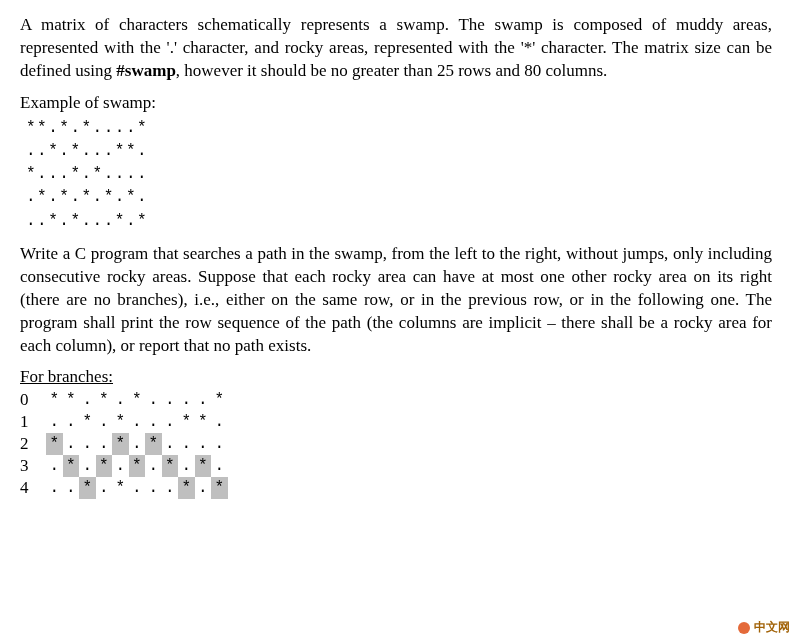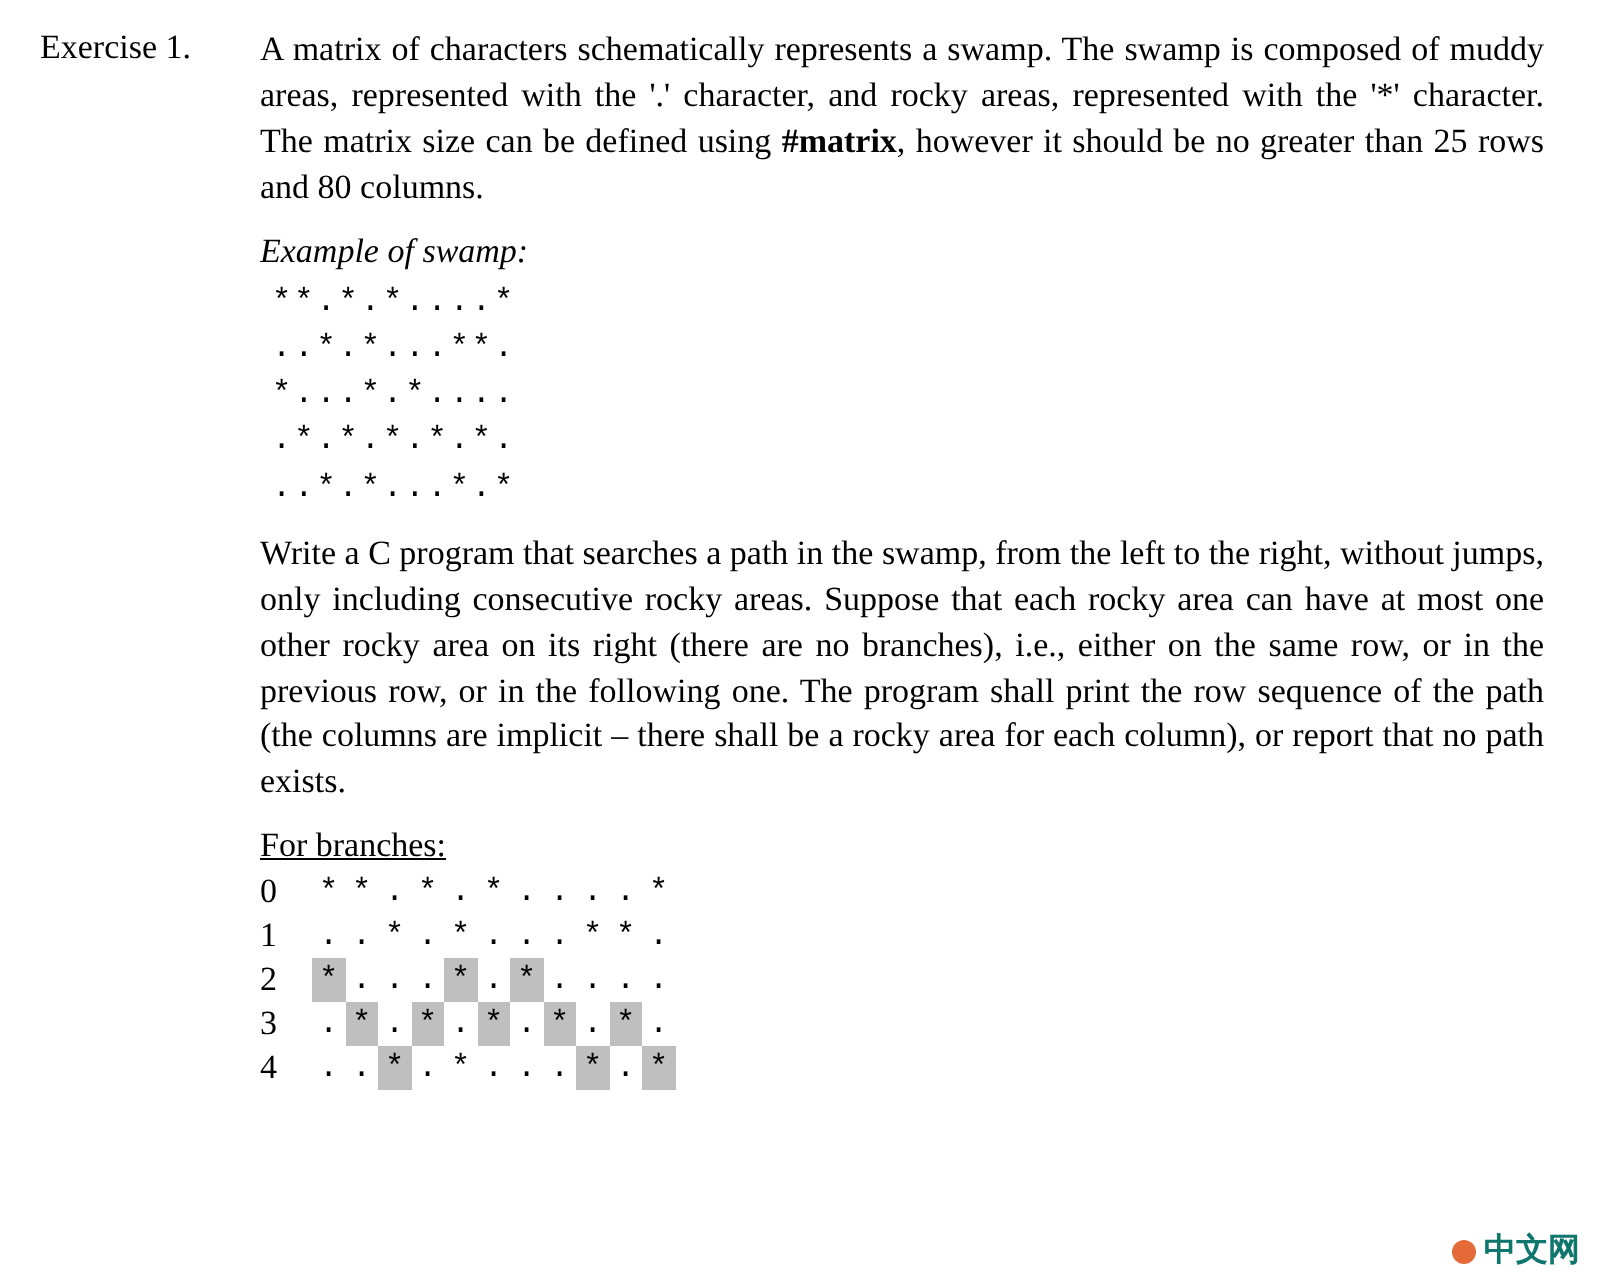--- a/index.html
+++ b/index.html
@@ -26,21 +26,20 @@
   .body-col {
     flex: 1 1 auto;
   }
   .para {
     text-align: justify;
     line-height: 1.35;
     margin: 0 0 10px 0;
   }
   .section-head {
     margin: 6px 0 4px 0;
-    font-style: italic;
   }
   .code-block {
     font-family: "Courier New", Courier, monospace;
     font-size: 16px;
     line-height: 1.45;
     white-space: pre;
     margin: 4px 0 10px 6px;
     letter-spacing: 1.5px;
   }
   .example-block {
@@ -76,44 +75,41 @@
     font-family: "Courier New", Courier, monospace;
     font-size: 16px;
   }
   .hl { background: #bfbfbf; }
   .define-bold { font-weight: bold; }
   .watermark {
     position: absolute;
     right: 10px;
     bottom: 4px;
     font-family: Arial, sans-serif;
-    font-size: 16px;
-    color: #0f766e;
+    font-size: 12px;
+    color: #a16207;
     font-weight: bold;
     display: flex;
     align-items: center;
     gap: 4px;
   }
   .wm-dot {
     width: 12px; height: 12px; border-radius: 50%;
     background: #e46a3a;
     display: inline-block;
   }
 </style>
 </head>
 <body>
 
 <div class="page">
-  <div class="label-col">
-    <span>Exercise 1.</span>
-  </div>
   <div class="body-col">
 
     <p class="para">
-      <span>A matrix of characters schematically represents a swamp. The swamp is composed of muddy areas, represented with the '.' character, and rocky areas, represented with the '*' character. The matrix size can be defined using </span><span class="define-bold">#matrix</span><span>, however it should be no greater than 25 rows and 80 columns.</span>
+      <span>A matrix of characters schematically represents a swamp. The swamp is composed of muddy areas, represented with the '.' character, and rocky areas, represented with the '*' character. The matrix size can be defined using </span><span class="define-bold">#swamp</span><span>, however it should be no greater than 25 rows and 80 columns.</span>
     </p>
 
     <div class="section-head">Example of swamp:</div>
 
     <div class="code-block">**.*.*....*
 ..*.*...**.
 *...*.*....
 .*.*.*.*.*.
 ..*.*...*.*</div>
 

